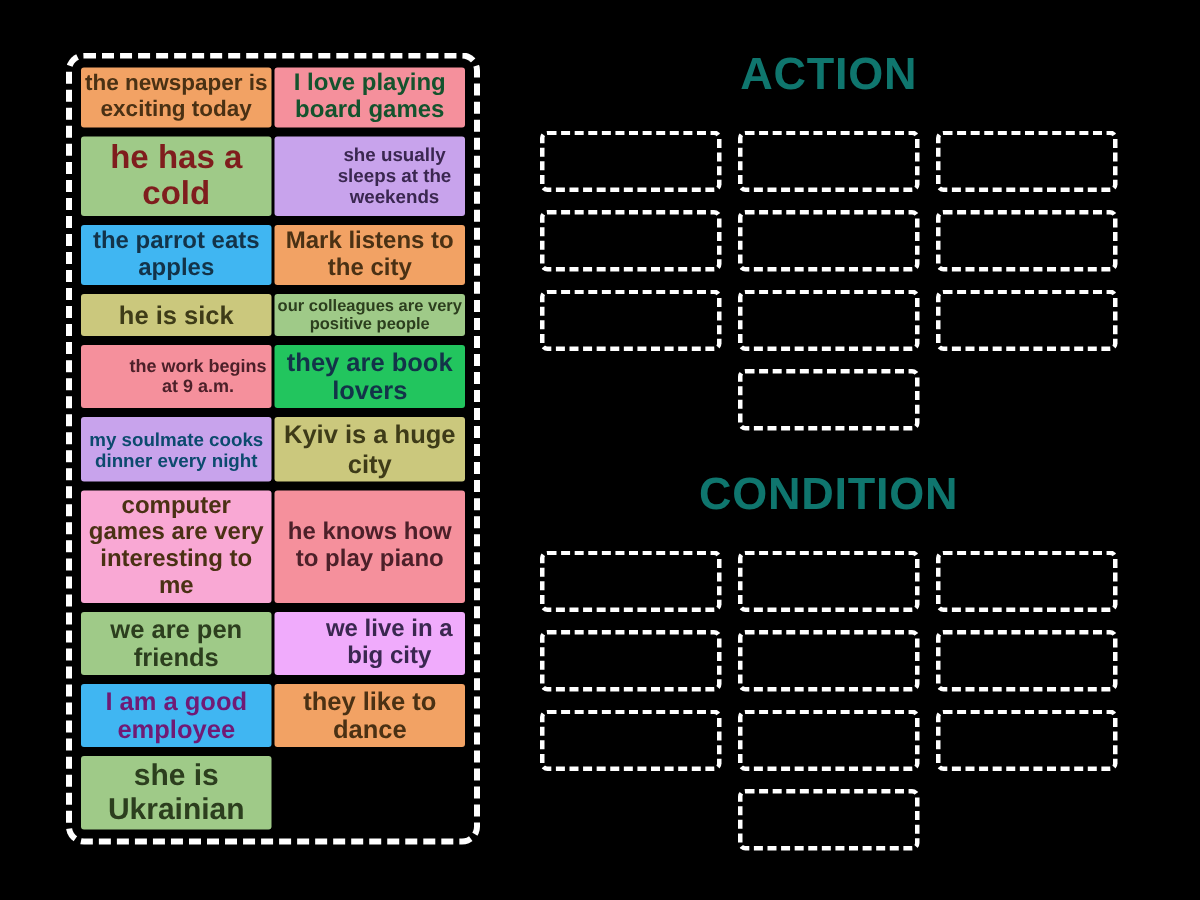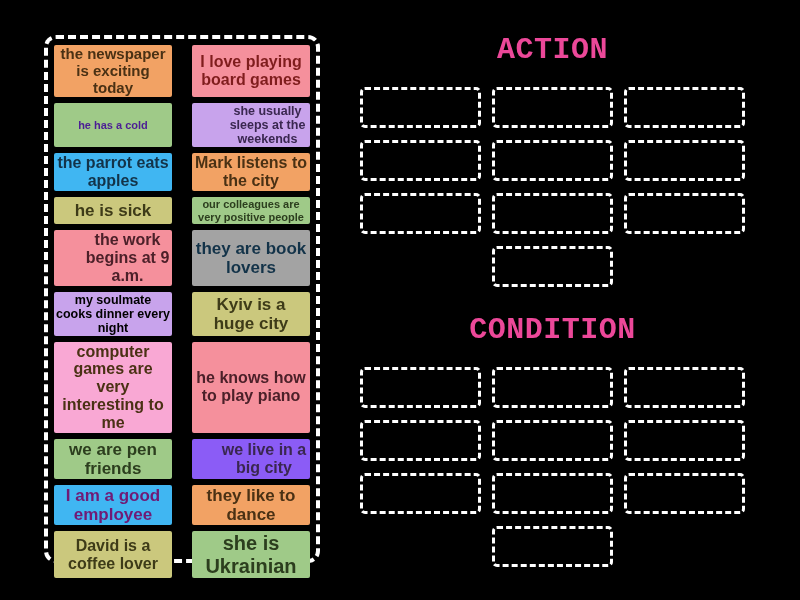--- a/index.html
+++ b/index.html
@@ -15,21 +15,21 @@
   .card-tray {
     position: absolute;
     left: 44px; top: 35px;
     width: 276px; height: 528px;
     box-sizing: border-box;
     border: 4px dashed #fff;
     border-radius: 12px;
     padding: 6px;
     display: grid;
     grid-template-columns: 1fr 1fr;
-    gap: 6px 20px;
+    gap: 6px 2px;
   }
   .card {
     display: flex;
     align-items: center;
     justify-content: center;
     text-align: center;
     border-radius: 2px;
     font-weight: 600;
     line-height: 1.12;
     padding: 1px 2px;
@@ -40,27 +40,26 @@
   .groups-area {
     position: absolute;
     left: 360px; top: 0;
     width: 385px; height: 600px;
   }
   .group { position: absolute; left: 0; width: 385px; }
   .group-action   { top: 32px; }
   .group-condition{ top: 312px; }
   .group-title {
     margin: 0;
-    color: #ec4899;
+    color: #0f766e;
     font-size: 30px;
     line-height: 36px;
     font-weight: 700;
     text-align: center;
     letter-spacing: 0.5px;
-    font-family: Liberation Mono, monospace;
   }
   .slots {
     margin-top: 19px;
     display: grid;
     grid-template-columns: repeat(3, 121px);
     gap: 12px 11px;
     justify-content: center;
   }
   .slot {
     height: 41px;
@@ -70,38 +69,37 @@
   }
   .slots .slot:nth-child(10) { grid-column: 2; }
 </style>
 </head>
 <body>
 
 <div class="stage">
 
   <div class="card-tray" id="card-tray">
       <div class="card" style="background: rgb(242, 162, 100); color: rgb(74, 49, 20); font-size: 15px;">the newspaper is exciting today</div>
-      <div class="card" style="background: rgb(245, 144, 156); color: #7f1d1d; font-size: 16px;">I love playing board games</div>
-      <div class="card" style="background: rgb(159, 202, 136); color: #4c1d95; font-size: 11px;">he has a cold</div>
+      <div class="card" style="background: rgb(245, 144, 156); color: #14532d; font-size: 16px;">I love playing board games</div>
+      <div class="card" style="background: rgb(159, 202, 136); color: #7f1d1d; font-size: 22px;">he has a cold</div>
       <div class="card" style="background: rgb(200, 163, 236); color: rgb(58, 39, 80); font-size: 12.5px; padding-left: 35px;">she usually sleeps at the weekends</div>
       <div class="card" style="background: rgb(64, 182, 242); color: rgb(19, 51, 73); font-size: 16px;">the parrot eats apples</div>
       <div class="card" style="background: rgb(242, 162, 100); color: rgb(74, 49, 20); font-size: 16px;">Mark listens to the city</div>
       <div class="card" style="background: rgb(203, 200, 125); color: rgb(62, 59, 24); font-size: 17px;">he is sick</div>
       <div class="card" style="background: rgb(159, 202, 136); color: rgb(44, 62, 30); font-size: 11px;">our colleagues are very positive people</div>
-      <div class="card" style="background: rgb(245, 144, 156); color: rgb(76, 32, 41); font-size: 16px; padding-left: 31px;">the work begins at 9 a.m.</div>
-      <div class="card" style="background: #a3a3a3; color: rgb(19, 51, 73); font-size: 17px;">they are book lovers</div>
-      <div class="card" style="background: rgb(200, 163, 236); color: #000000; font-size: 12.5px;">my soulmate cooks dinner every night</div>
+      <div class="card" style="background: rgb(245, 144, 156); color: rgb(76, 32, 41); font-size: 12px; padding-left: 31px;">the work begins at 9 a.m.</div>
+      <div class="card" style="background: #22c55e; color: rgb(19, 51, 73); font-size: 17px;">they are book lovers</div>
+      <div class="card" style="background: rgb(200, 163, 236); color: #0c4a6e; font-size: 12.5px;">my soulmate cooks dinner every night</div>
       <div class="card" style="background: rgb(203, 200, 125); color: rgb(62, 59, 24); font-size: 17px;">Kyiv is a huge city</div>
       <div class="card" style="background: #f9a8d4; color: rgb(74, 49, 20); font-size: 16px; text-align: center;">computer games are very interesting to me</div>
       <div class="card" style="background: rgb(245, 144, 156); color: rgb(76, 32, 41); font-size: 16px;">he knows how to play piano</div>
       <div class="card" style="background: rgb(159, 202, 136); color: rgb(44, 62, 30); font-size: 17px;">we are pen friends</div>
-      <div class="card" style="background: #8b5cf6; color: rgb(58, 39, 80); font-size: 16px; padding-left: 28px;">we live in a big city</div>
+      <div class="card" style="background: #f0abfc; color: rgb(58, 39, 80); font-size: 16px; padding-left: 28px;">we live in a big city</div>
       <div class="card" style="background: rgb(64, 182, 242); color: #701a75; font-size: 17px;">I am a good employee</div>
       <div class="card" style="background: rgb(242, 162, 100); color: rgb(74, 49, 20); font-size: 17px;">they like to dance</div>
-      <div class="card" style="background: rgb(203, 200, 125); color: rgb(62, 59, 24); font-size: 16px;">David is a coffee lover</div>
       <div class="card" style="background: rgb(159, 202, 136); color: rgb(44, 62, 30); font-size: 20px;">she is Ukrainian</div>
     </div>
 
   <div class="groups-area">
 
     <section class="group group-action">
       <h2 class="group-title">ACTION</h2>
       <div class="slots">
           <div class="slot"></div>
           <div class="slot"></div>

